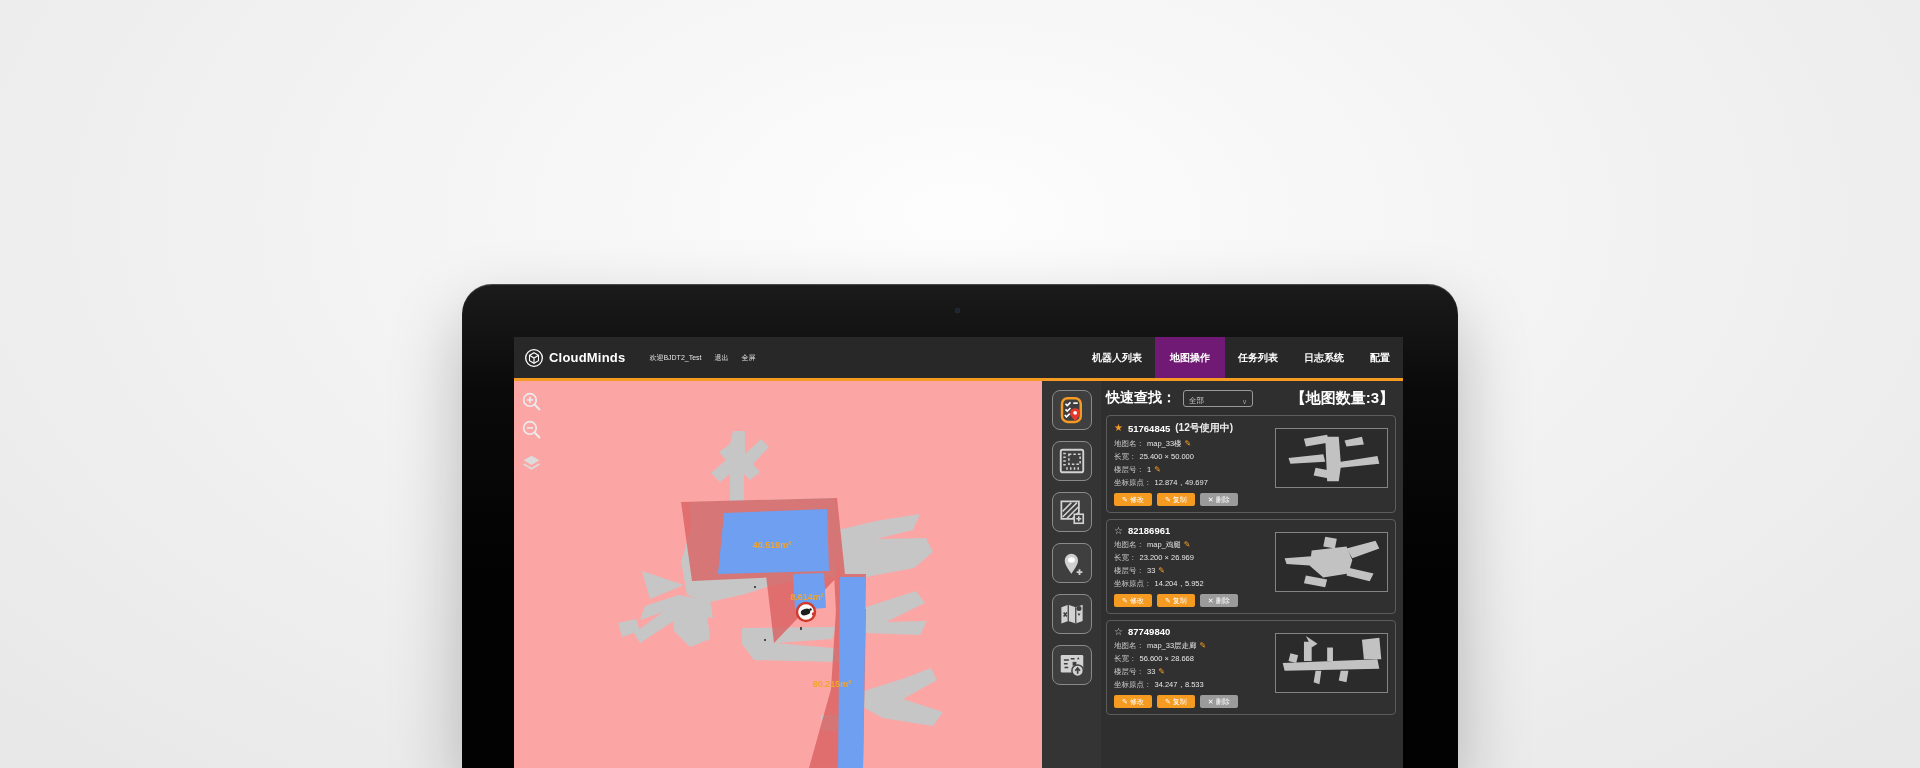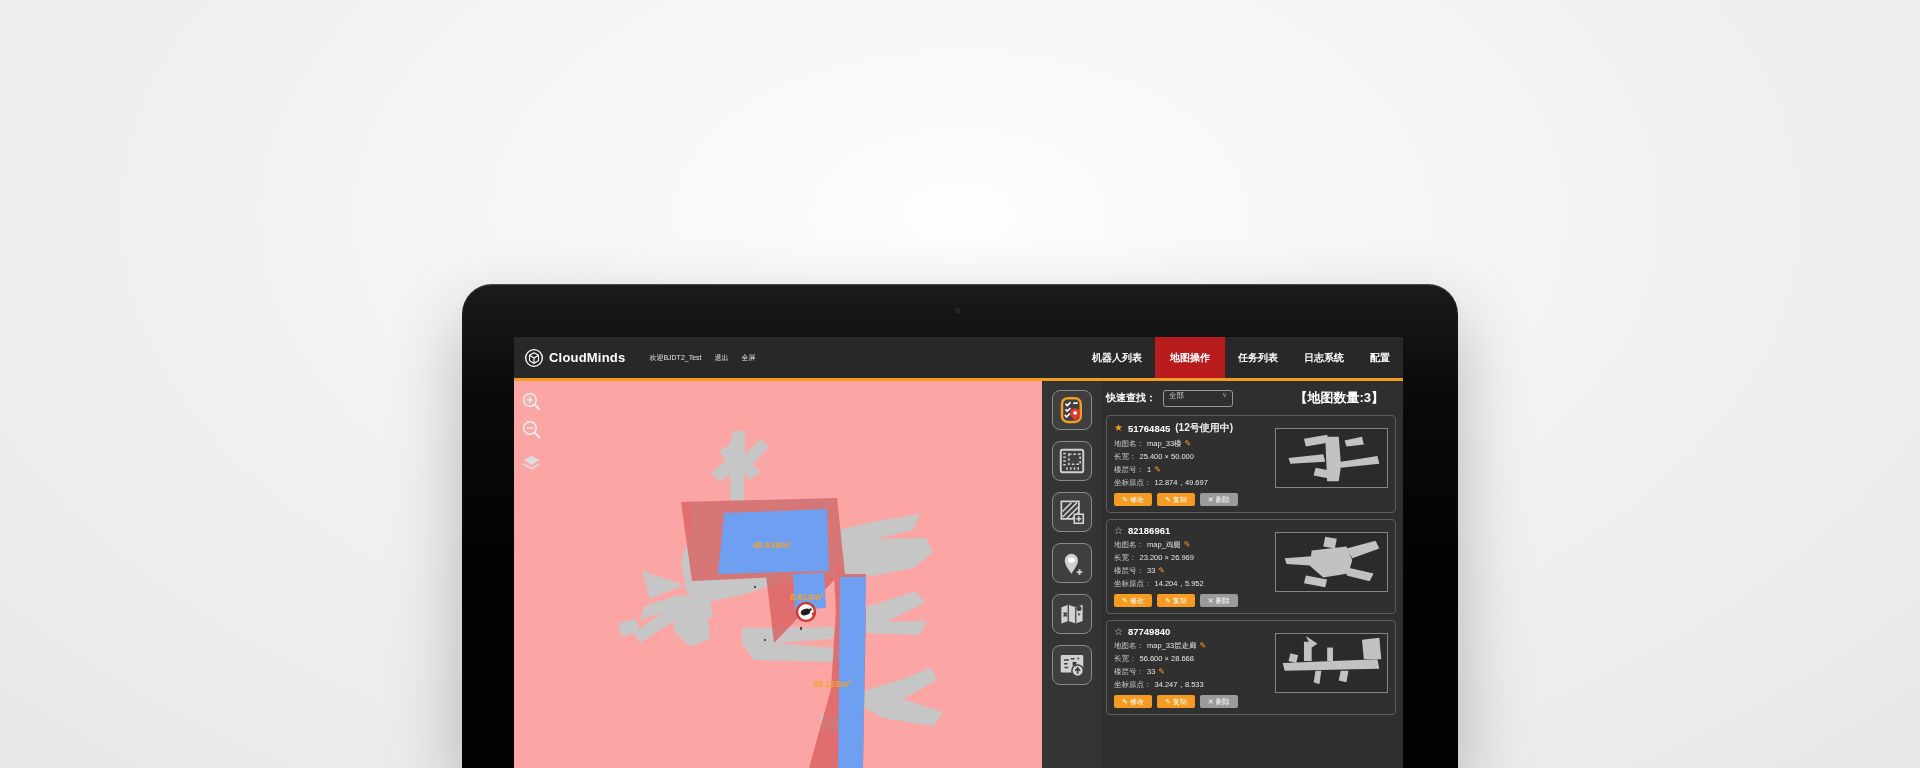--- a/index.html
+++ b/index.html
@@ -32,21 +32,21 @@
     display:flex; align-items:center; padding-left:10px;
   }
   .logo { display:flex; align-items:center; gap:5px; margin-right:24px; }
   .logo svg { width:20px; height:20px; }
   .brand { color:#fff; font-weight:bold; font-size:13px; letter-spacing:.2px; }
   .welcome { display:flex; align-items:center; gap:13px; font-size:7px; color:#e3e3e3; }
   .welcome a { color:#e3e3e3; text-decoration:none; cursor:pointer; }
   .nav { margin-left:auto; display:flex; align-items:stretch; height:100%; }
   .tab { display:flex; align-items:center; padding:5px 13px; color:#fff; font-size:10px;
          font-weight:bold; cursor:pointer; }
-  .tab.active { background:#b91c1c; padding:13px 15px; }
+  .tab.active { background:#701a75; padding:13px 15px; }
 
   
   .main { flex:1; display:flex; min-height:0; }
 
   
   .map-area { position:relative; width:528px; flex:none; background:#fca5a5; }
   .map-svg { position:absolute; left:0; top:0; }
   .map-controls { position:absolute; left:7px; top:10px; display:flex; flex-direction:column;
                   gap:7px; z-index:2; }
   .mc-btn { width:21px; height:21px; background:none; border:none; cursor:pointer; padding:0; }
@@ -58,26 +58,26 @@
              align-items:center; padding-top:9px; gap:11px; }
   .tool-btn { width:40px; height:40px; border-radius:8px; background:#3f3f3f;
               border:1.5px solid #8a8a8a; display:flex; align-items:center; justify-content:center;
               cursor:pointer; padding:0; }
   .tool-btn svg { width:30px; height:30px; display:block; }
 
   
   .panel { flex:1; background:#2f2f2f; padding:7px 7px 0 5px; display:flex; flex-direction:column;
            overflow:hidden; }
   .filter-row { display:flex; align-items:center; gap:7px; height:20px; margin-bottom:7px; }
-  .filter-label { font-size:10px; font-weight:bold; color:#fff; }
+  .filter-label { font-size:14px; font-weight:bold; color:#fff; }
   .select { width:70px; height:17px; border:1px solid #9a9a9a; border-radius:3px;
-            display:flex; align-items:flex-start; justify-content:space-between; padding:0 5px;
+            display:flex; align-items:flex-end; justify-content:space-between; padding:0 5px;
             font-size:7.5px; color:#cfcfcf; background:#2f2f2f; cursor:pointer; }
   .chev { font-size:7px; color:#9a9a9a; }
-  .count { margin-left:auto; font-size:13px; font-weight:bold; color:#fff; margin-right:12px; }
+  .count { margin-left:auto; font-size:15px; font-weight:bold; color:#fff; margin-right:2px; }
 
   .card { position:relative; border:1px solid #5c5c5c; border-radius:4px; background:#303030;
           margin-bottom:6px; padding:5px 7px 6px 7px; }
   .card-head { display:flex; align-items:center; gap:5px; margin-bottom:2px; }
   .star { font-size:10px; color:#F59B22; line-height:10px; cursor:pointer; }
   .star.hollow { color:#d8d8d8; }
   .card-id { font-size:9.5px; font-weight:bold; color:#fff;text-align:right; }
   .card-suffix { font-size:10px; font-weight:bold; color:#efefef; }
   .row { font-size:7.5px; color:#c9c9c9; line-height:13px; white-space:nowrap; }
   .fv { color:#e6e6e6; margin-left:3px; }

